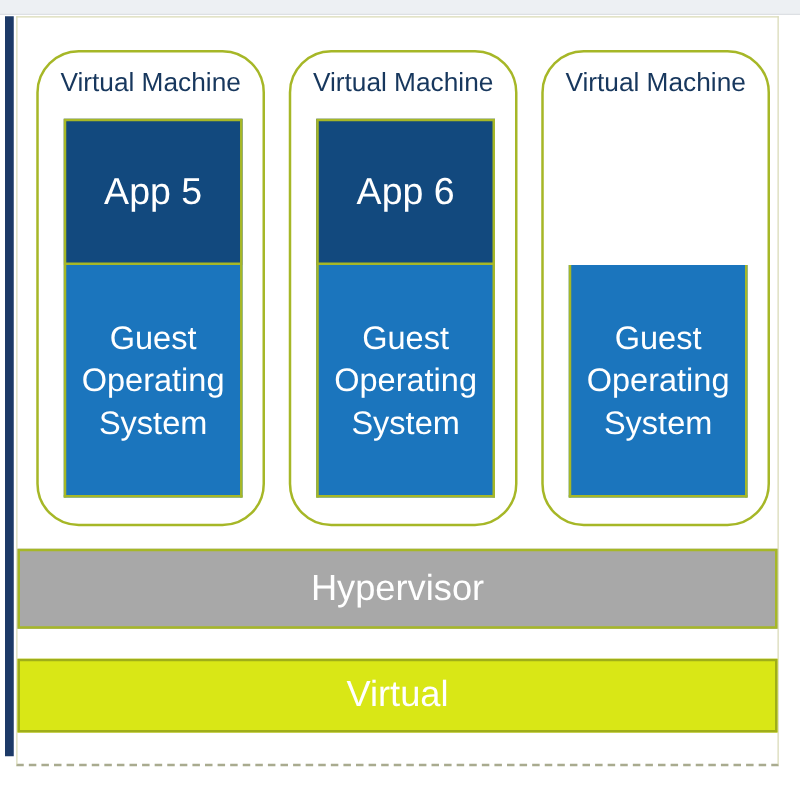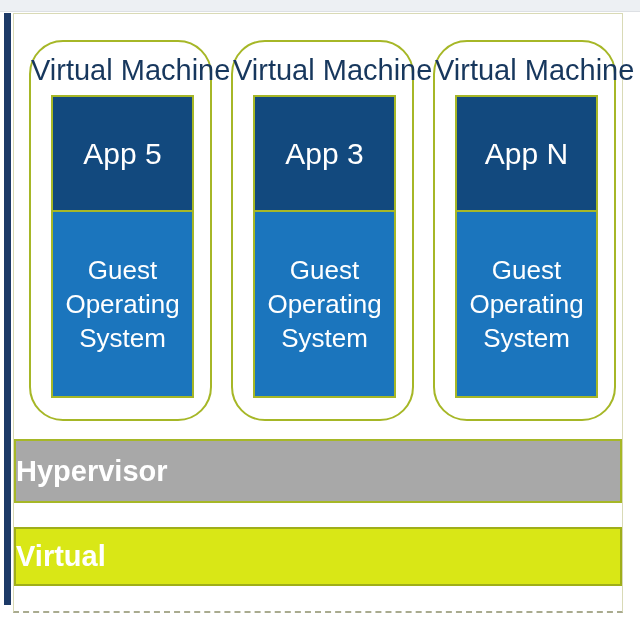--- a/index.html
+++ b/index.html
@@ -30,21 +30,21 @@
     border:2px solid var(--olive);
     border-radius:34px;
     background:#ffffff;
   }
   .vm-1{left:15px;}
   .vm-2{left:217px;}
   .vm-3{left:419px;}
   .vm-title{
     margin-top:13px;text-align:center;
     color:var(--label-navy);
-    font-size:29px;line-height:1.1;white-space:nowrap;
+    font-size:21px;line-height:1.1;white-space:nowrap;
   }
   .app-box{
     position:absolute;left:20px;top:53px;width:143px;height:117px;
     box-sizing:border-box;
     border:2px solid var(--olive);
     background:var(--navy);
     display:flex;align-items:center;justify-content:center;
     color:var(--text-white);font-size:30px;
   }
   .guest-box{
@@ -53,22 +53,22 @@
     border:2px solid var(--olive);border-top:none;
     background:var(--blue);
     display:flex;align-items:center;justify-content:flex-start;
     text-align:center;
     color:var(--text-white);font-size:26px;line-height:1.32;
     padding:0 6px;
   }
   .bar{
     position:absolute;left:0;right:0;
     box-sizing:border-box;
-    display:flex;align-items:center;justify-content:flex-start;
-    color:var(--text-white);font-size:29px;font-weight:bold;
+    display:flex;align-items:center;justify-content:center;
+    color:var(--text-white);font-size:29px;
   }
   .hypervisor-bar{
     top:425px;height:64px;
     border:2px solid var(--olive);
     background:var(--gray-bar);
   }
   .hardware-bar{
     top:513px;height:59px;
     border:2px solid var(--hw-border);
     background:var(--chartreuse);
@@ -90,32 +90,29 @@
         <span>App 5</span>
       </div>
       <div class="guest-box">
         <span>Guest Operating System</span>
       </div>
     </div>
 
     <div class="vm vm-2">
       <div class="vm-title">Virtual Machine</div>
       <div class="app-box">
-        <span>App 3</span>
+        <span>App 6</span>
       </div>
       <div class="guest-box">
         <span>Guest Operating System</span>
       </div>
     </div>
 
     <div class="vm vm-3">
       <div class="vm-title">Virtual Machine</div>
-      <div class="app-box">
-        <span>App N</span>
-      </div>
       <div class="guest-box">
         <span>Guest Operating System</span>
       </div>
     </div>
 
     <div class="bar hypervisor-bar">
       <span>Hypervisor</span>
     </div>
 
     <div class="bar hardware-bar">

